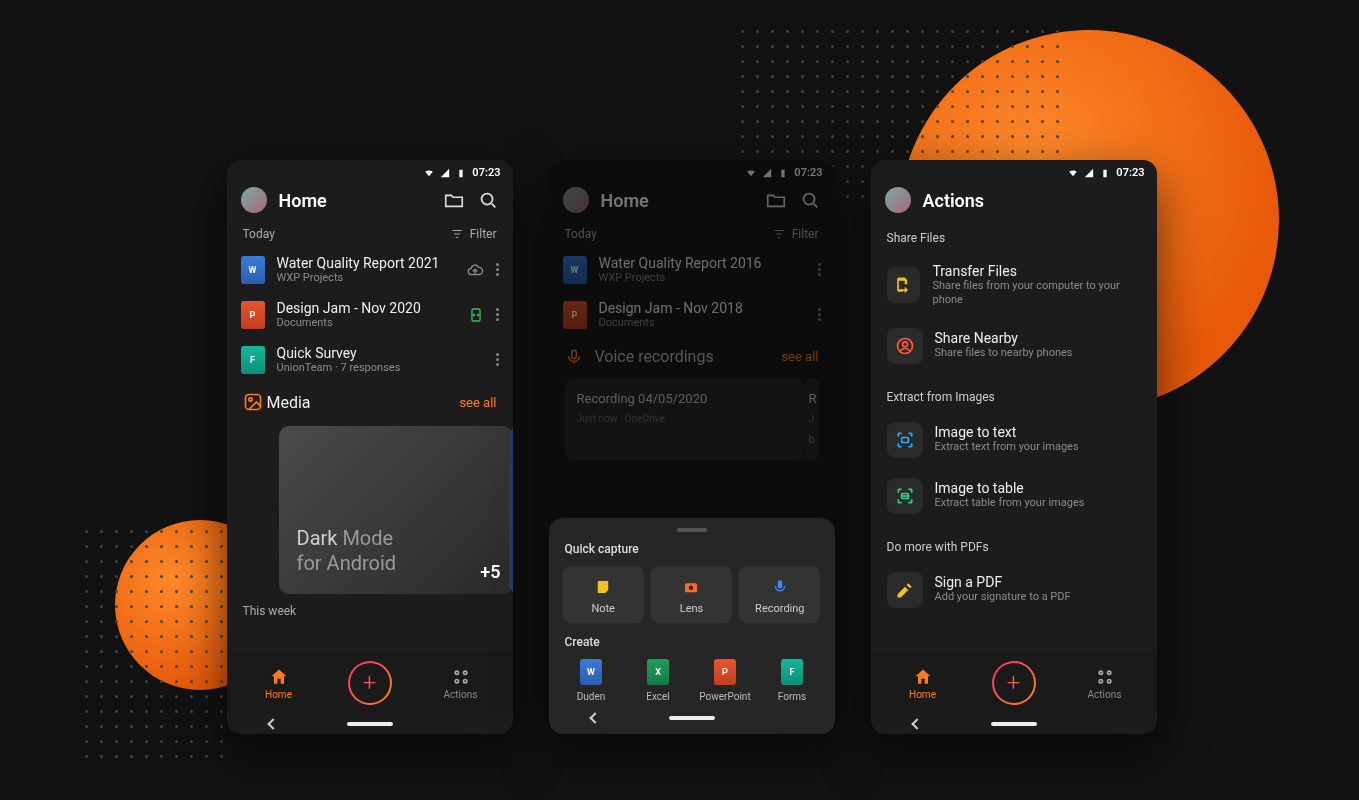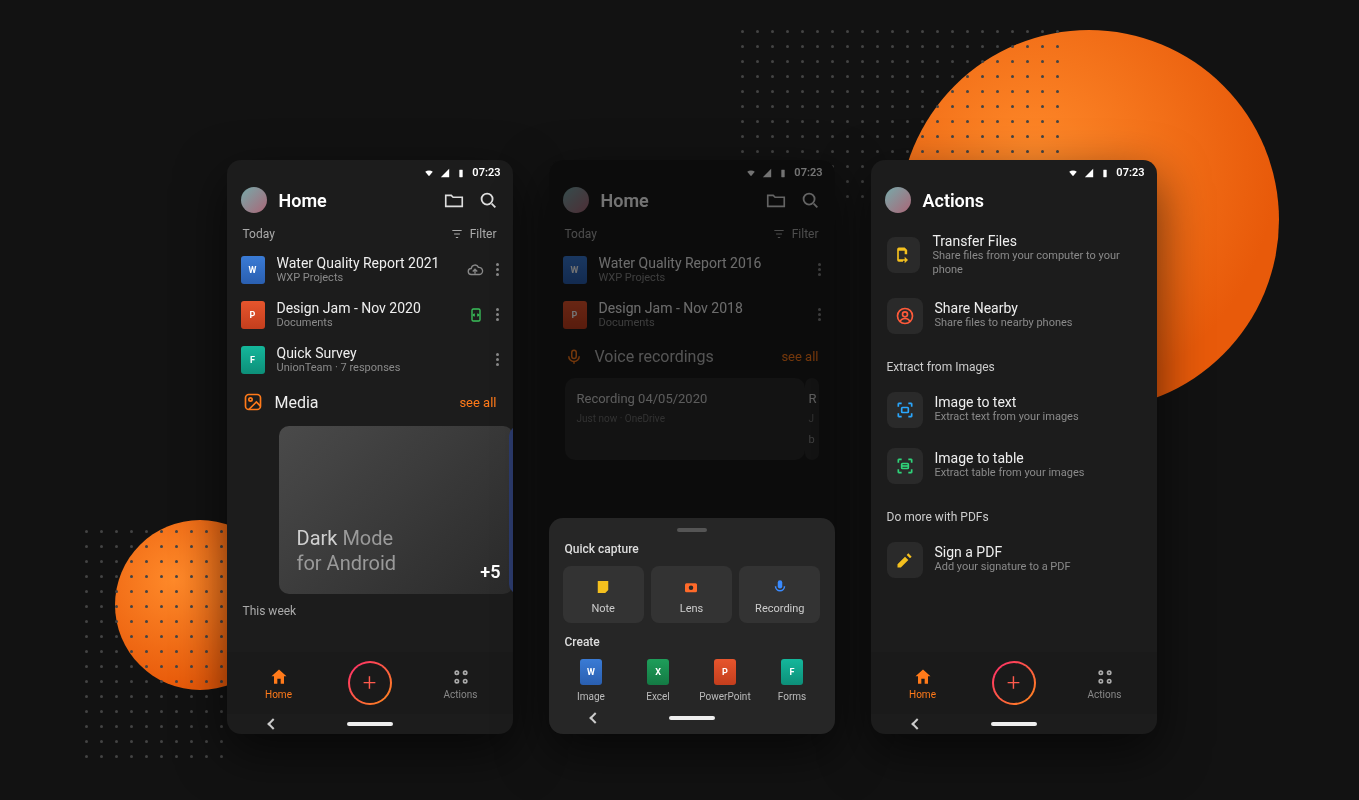--- a/index.html
+++ b/index.html
@@ -62,21 +62,21 @@
   .ficon.forms{ background:linear-gradient(#14b79b,#0d8f79); }
   .ficon.excel{ background:linear-gradient(#1e9e5a,#147a44); }
   .ftext { flex:1; min-width:0; }
   .ftitle { font-size:14px; color:#eee; white-space:nowrap; overflow:hidden; text-overflow:ellipsis; }
   .fsub { font-size:11px; color:#8a8a8a; }
   .tail { display:flex; align-items:center; gap:12px; color:#888; }
   .dots3 { display:flex; flex-direction:column; gap:2px; }
   .dots3 i { width:3px; height:3px; background:#888; border-radius:50%; }
 
   
-  .mediahead { display:flex; align-items:center; gap:12px; padding:10px 16px 6px; }
+  .mediahead { display:flex; align-items:center; gap:4px; padding:10px 16px 6px; }
   .mediaicon { width:20px; height:20px; color:#ff7a1a; }
   .mediatitle { flex:1; font-size:16px; color:#eee; }
   .mediacard {
     margin:8px 0 0 52px; height:168px; border-radius:10px;
     background:linear-gradient(135deg,#4a4a4a,#2a2a2a);
     padding:18px; display:flex; flex-direction:column; justify-content:flex-end; position:relative;
   }
   .mediacard .mtitle { font-size:20px; line-height:1.25; color:#cfcfcf; }
   .mediacard .mtitle .thin { color:#9a9a9a; font-weight:400; }
   .plus5 { position:absolute; right:12px; bottom:12px; font-size:18px; color:#fff; font-weight:600; }
@@ -817,21 +817,21 @@
                 <path d="M6 11a6 6 0 0012 0" stroke="#3a8bff" stroke-width="2" fill="none"></path>
               </svg>
             </span>
      <span>Recording</span>
    </div>
         </div>
       <h3>Create</h3>
       <div class="create-row" id="create-row">
           <div class="ci">
      <div class="ficon word" style="width:22px;height:26px">W</div>
-     <span>Image</span>
+     <span>Duden</span>
    </div>
           <div class="ci">
      <div class="ficon excel" style="width:22px;height:26px">X</div>
      <span>Excel</span>
    </div>
           <div class="ci">
      <div class="ficon ppt" style="width:22px;height:26px">P</div>
      <span>PowerPoint</span>
    </div>
           <div class="ci">
@@ -858,20 +858,21 @@
       <svg class="sb-ic" viewBox="0 0 24 24" fill="#fff">
           <rect x="8" y="4" width="8" height="18" rx="1"></rect>
         </svg>
       <span>07:23</span>
     </div>
     <div class="header">
       <div class="avatar"></div>
       <h1>Actions</h1>
     </div>
 
+    <div class="sectionlbl">Share Files</div>
     <div id="share-list">
         <div class="actrow">
     <div class="actico">
             <svg width="20" height="20" viewBox="0 0 24 24" fill="#f4c01e">
               <path d="M7 3h7l3 3v5h-3V7H7v10h5v3H7a2 2 0 01-2-2V5a2 2 0 012-2zM14 14l4 4-4 4v-3h-4v-2h4v-3z"></path>
             </svg>
           </div>
     <div class="acttext">
       <div class="atitle">Transfer Files</div>
       <div class="asub">Share files from your computer to your phone</div>

